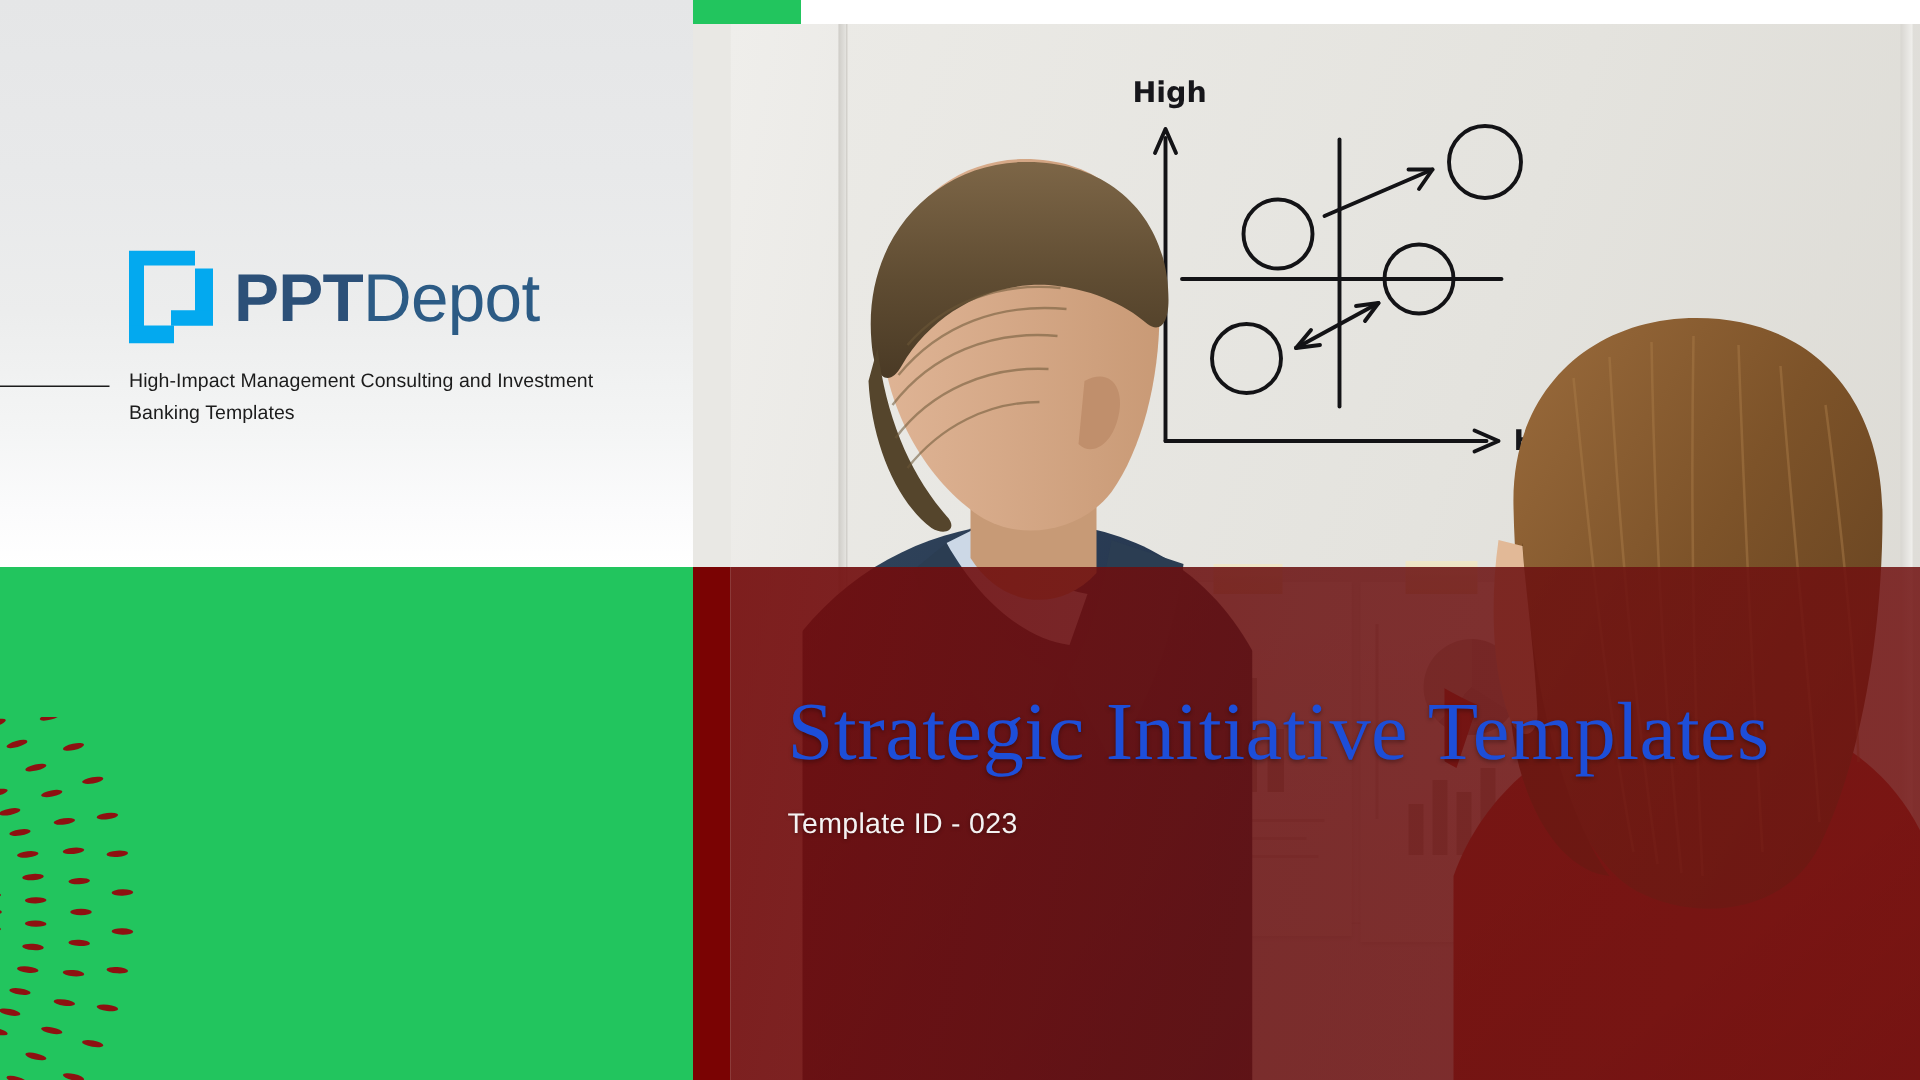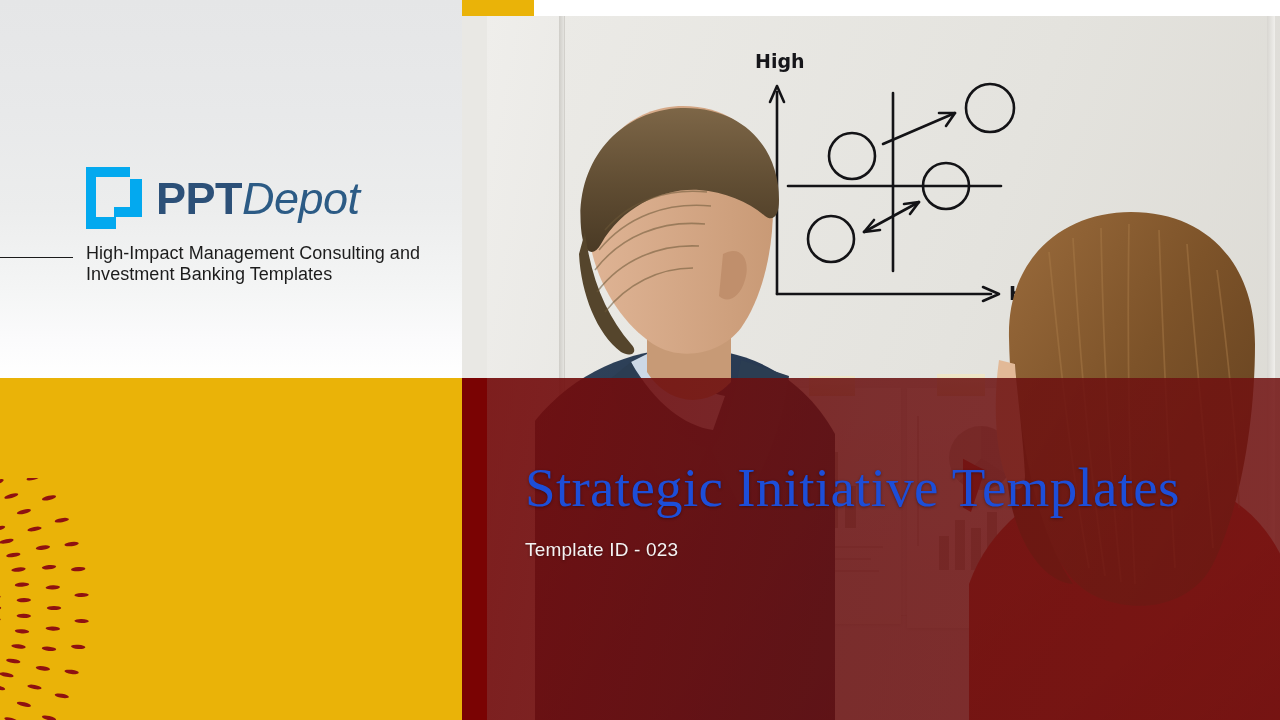--- a/index.html
+++ b/index.html
@@ -3,37 +3,37 @@
 <meta charset="utf-8">
 <style>
   * { margin:0; padding:0; box-sizing:border-box; }
   html,body { width:1280px; height:720px; overflow:hidden; background:#fff; }
   body { font-family:"Liberation Sans", sans-serif; position:relative; }
 
   #slide { position:absolute; inset:0; width:1280px; height:720px; overflow:hidden; background:#ffffff; }
 
   
   .left-panel{ position:absolute; left:0; top:0; width:534px; height:720px;
-    background:#eab308; overflow:hidden;padding-left:32px; }
+    background:#22c55e; overflow:hidden;padding-left:32px; }
   .left-grad{ position:absolute; left:0; top:0; width:462px; height:378px;
     background:linear-gradient(to bottom,#e5e6e7 0%,#e8e9ea 30%,#eceded 55%,#f4f5f5 76%,#fbfbfc 90%,#ffffff 100%); }
 
   
   .brand{ position:absolute; left:0; top:165px; width:462px; height:130px; }
   .logo-row{ position:absolute; left:86px; top:0px; height:66px; display:flex; align-items:center; }
   .logo-mark{ position:relative; width:56px; height:62px; flex:0 0 auto; }
   .logo-mark svg{ display:block; width:56px; height:62px; }
   .wordmark{ margin-left:14px; font-size:45px; line-height:1; letter-spacing:-0.5px;
     white-space:nowrap; display:flex; align-items:baseline; }
   .wm-bold{ font-weight:700; color:#2c5078; }
-  .wm-light{ font-weight:300; color:#2c5b85;font-style:italic; }
+  .wm-light{ font-weight:300; color:#2c5b85; }
 
   .rule{ position:absolute; left:0px; top:92px; width:73px; height:1px; background:#1b1b1b; }
   .tagline{ position:absolute; left:86px; top:78px; width:360px;
-    font-size:18px; line-height:21px; color:#1c1c1c; font-weight:400; letter-spacing:0.05px; }
+    font-size:13px; line-height:21px; color:#1c1c1c; font-weight:400; letter-spacing:0.05px; }
 
   
   .dots{ position:absolute; left:-78px; bottom:-18px; width:230px; height:260px; }
   .dots svg{ display:block; }
 
   
   .photo{ position:absolute; left:462px; top:16px; width:818px; height:720px; overflow:hidden;
     background:#e9e8e4; }
   .photo-inner{ position:absolute; left:25px; top:0; width:793px; height:720px; overflow:hidden; }
 

